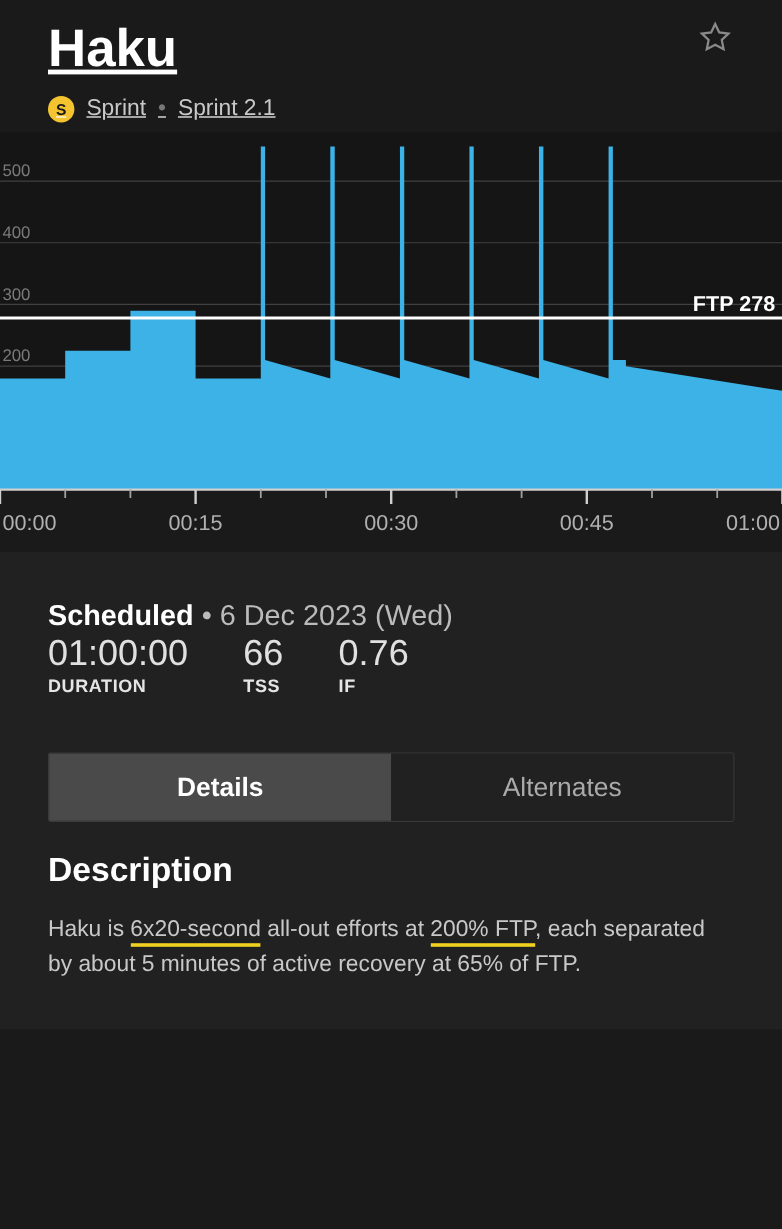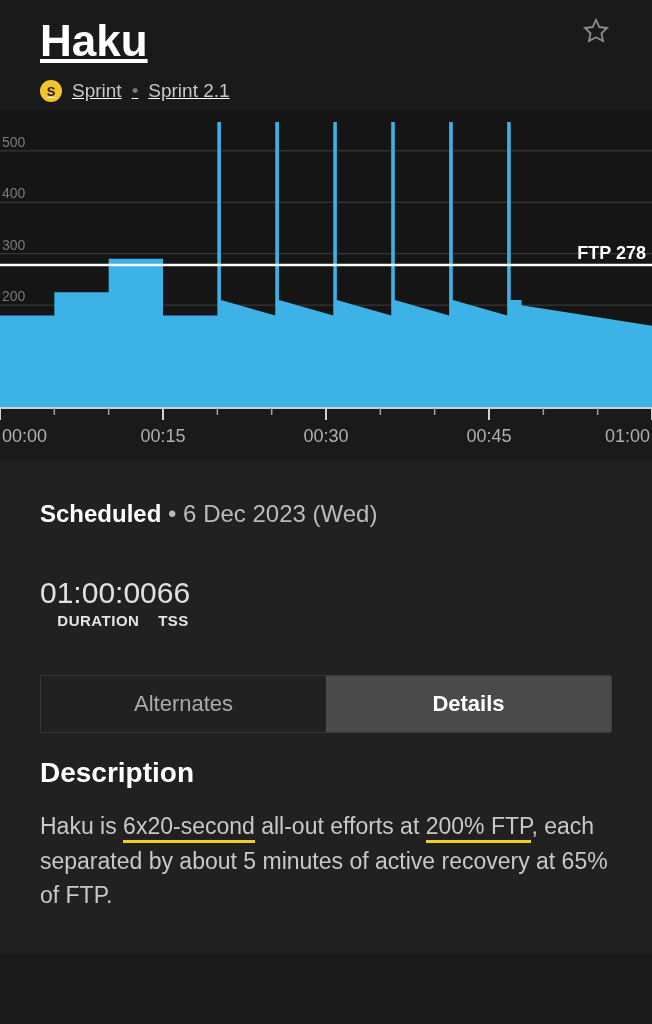--- a/index.html
+++ b/index.html
@@ -71,22 +71,21 @@
     background: #212121;
   }
   .sched-line {
     font-size: 24px;
     color: #bbb;
   }
   .sched-line b { color: #fff; font-weight: 600; }
 
   .stats {
     display: flex;
-    margin-top: 48px;
-    text-align: center;
+    gap: 46px;
   }
   .stat-val {
     font-size: 30px;
     color: #e0e0e0;
     font-weight: 400;
   }
   .stat-lbl {
     font-size: 15px;
     color: #e5e5e5;
     font-weight: 600;
@@ -115,21 +114,21 @@
     font-weight: 600;
   }
 
   .desc-title {
     font-size: 28px;
     font-weight: 700;
     margin-top: 24px;
     color: #fff;
   }
   .desc-body {
-    font-size: 23px;
+    font-size: 19px;
     line-height: 1.5;
     color: #c8c8c8;
     margin-top: 20px;
   }
   .underline-yellow {
     border-bottom: 3px solid #f0d020;
     padding-bottom: 1px;
   }
 </style>
 </head>
@@ -197,24 +196,28 @@
 
   <div class="stats">
     <div>
       <div class="stat-val">01:00:00</div>
       <div class="stat-lbl">DURATION</div>
     </div>
     <div>
       <div class="stat-val">66</div>
       <div class="stat-lbl">TSS</div>
     </div>
+    <div>
+      <div class="stat-val">0.76</div>
+      <div class="stat-lbl">IF</div>
+    </div>
   </div>
 
   <div class="tabs">
+    <div class="tab active">Details</div>
     <div class="tab">Alternates</div>
-    <div class="tab active">Details</div>
   </div>
 
   <div class="desc-title">Description</div>
   <div class="desc-body">
     <span>Haku is </span><span class="underline-yellow">6x20-second</span><span> all-out efforts at </span><span class="underline-yellow">200% FTP</span><span>, each separated by about 5 minutes of active recovery at 65% of FTP.</span>
   </div>
 </div>
 
 </body></html>

